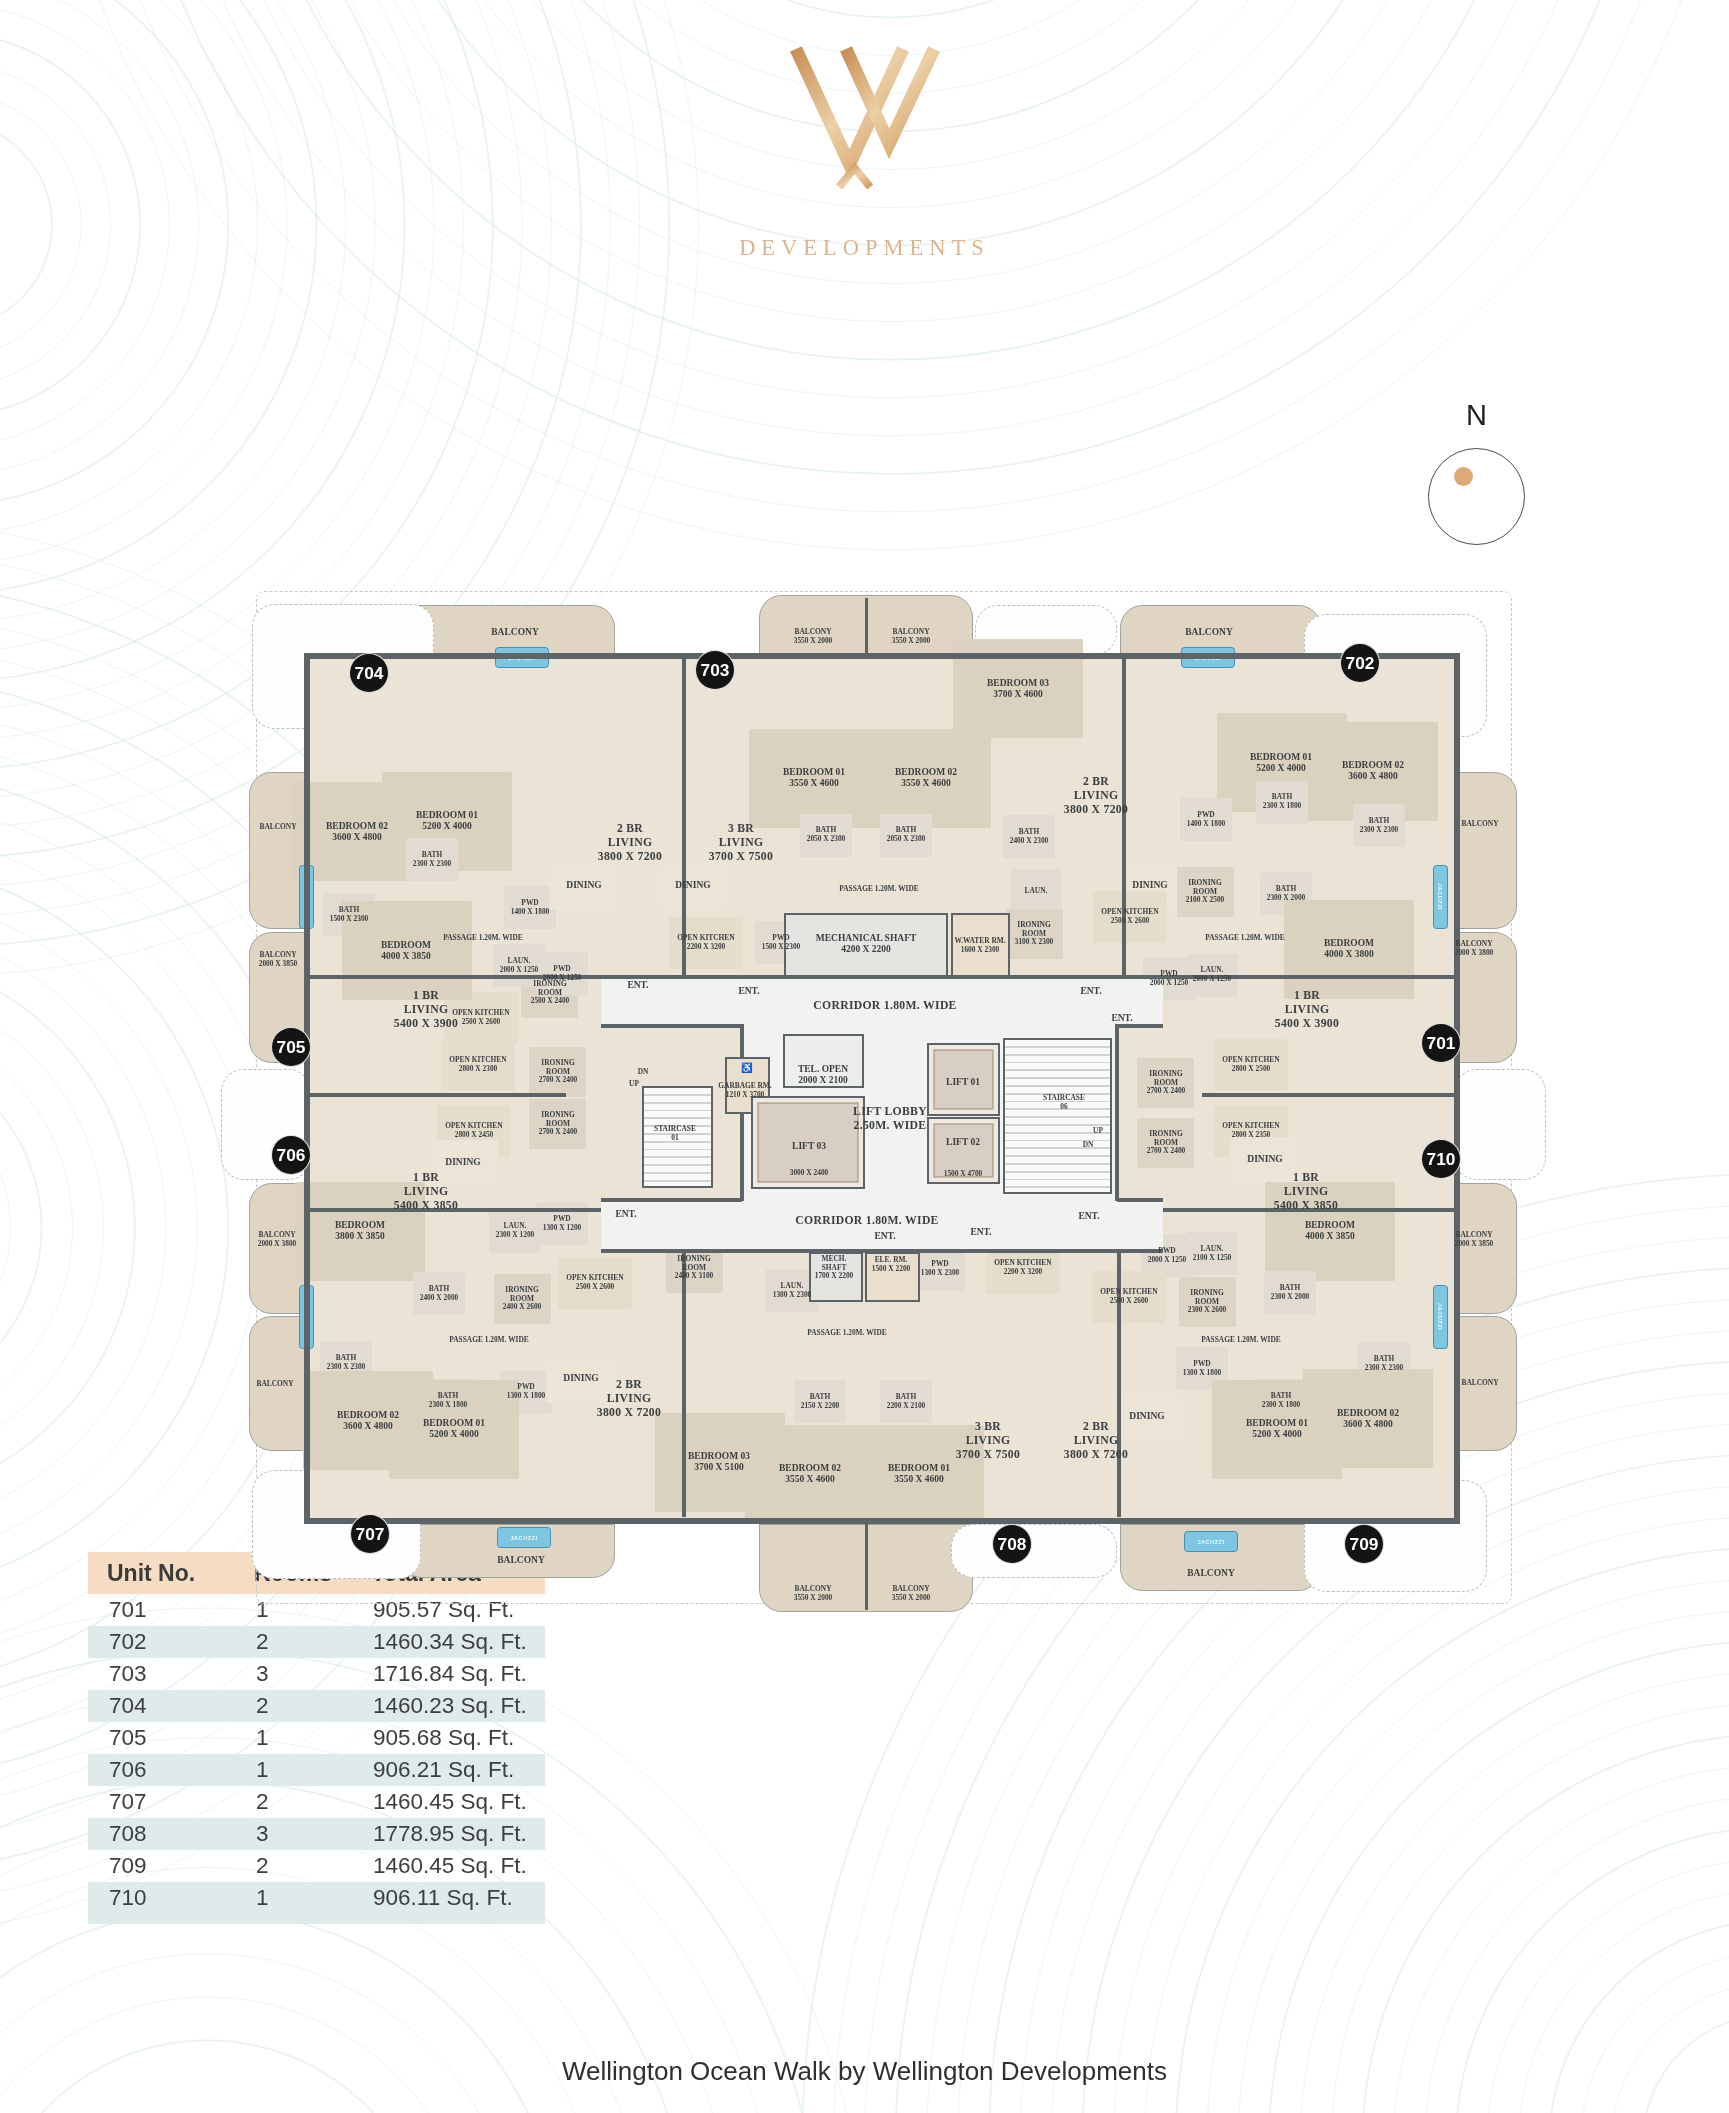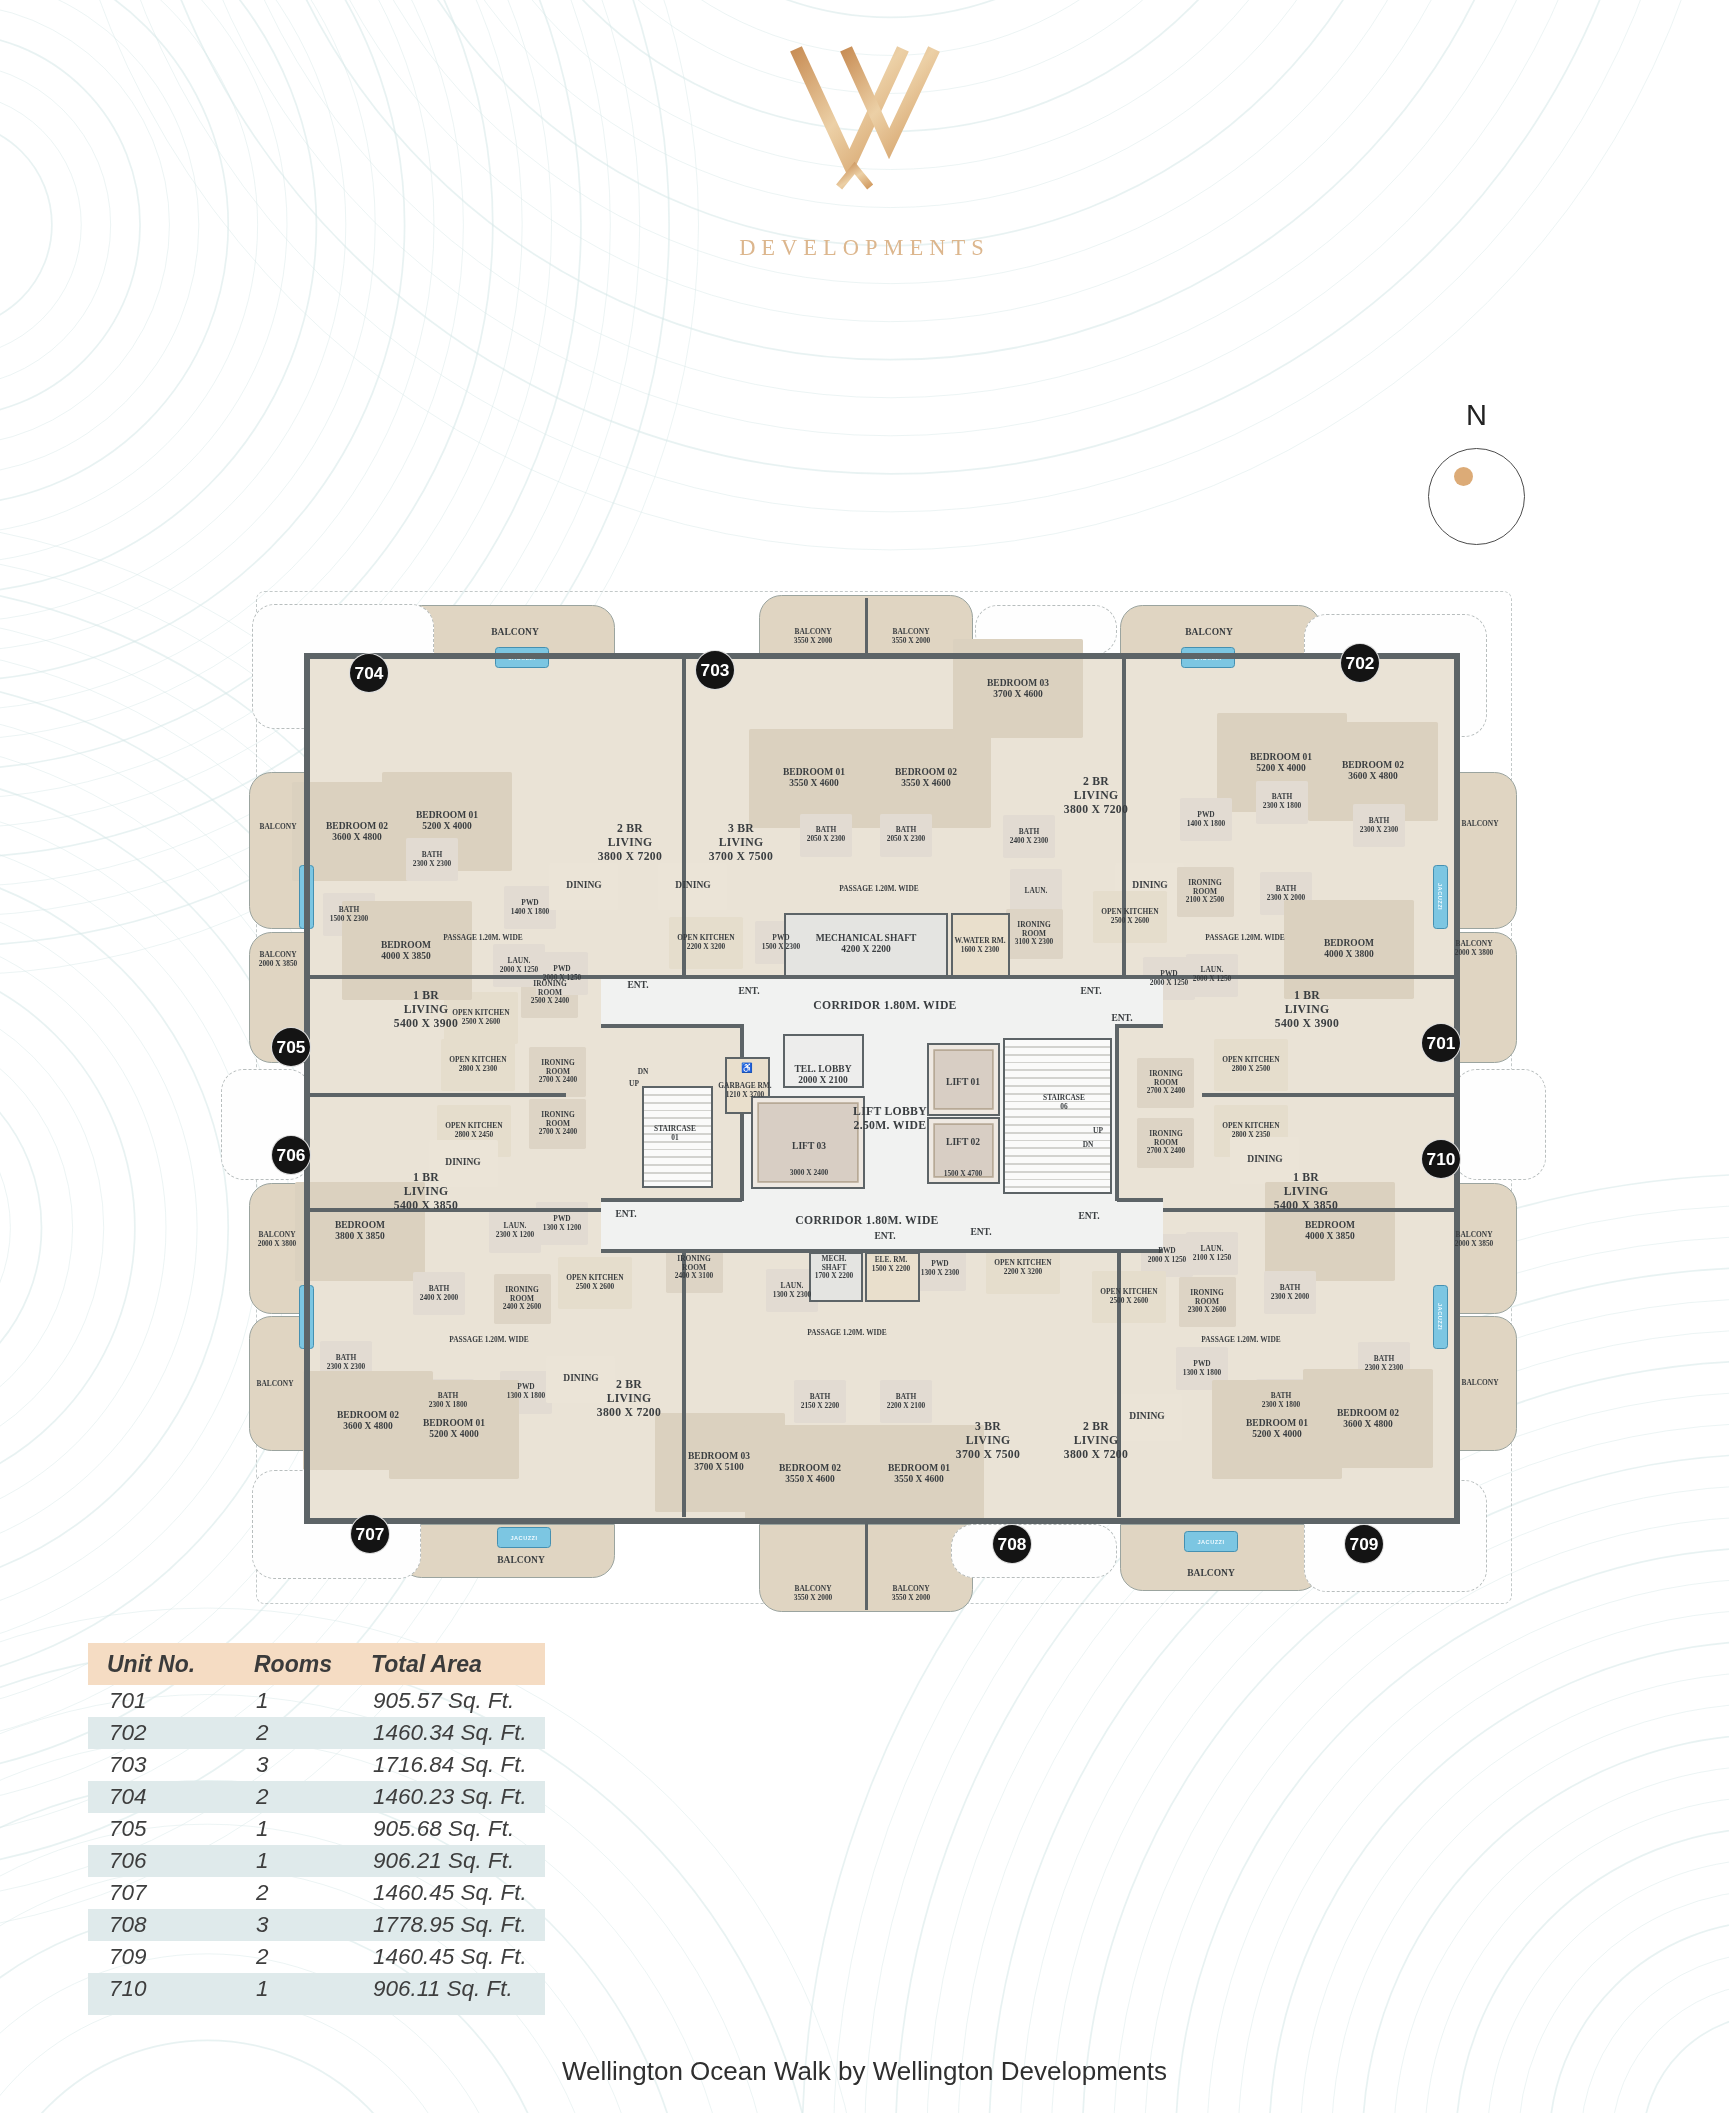--- a/index.html
+++ b/index.html
@@ -47,21 +47,21 @@
   .plan-label{position:absolute;transform:translate(-50%,-50%);text-align:center;
     font-family:"Liberation Serif",serif;font-weight:700;color:#3a3e41;line-height:1.18;
     white-space:nowrap;z-index:40;}
   .plan-label.s1{font-size:11.7px;letter-spacing:0.3px;}
   .plan-label.s2{font-size:9.5px;}
   .plan-label.s3{font-size:7.4px;}
   .badge{position:absolute;width:40px;height:40px;border-radius:50%;background:#141414;color:#fff;
     display:flex;align-items:center;justify-content:center;font:700 17.3px "Liberation Sans",sans-serif;
     transform:translate(-50%,-50%);z-index:60;border:1.7px solid rgba(255,255,255,.85);box-sizing:border-box;}
   
-  #unit-table{position:absolute;left:88px;top:1643px;width:457px;z-index:5;font-style:italic;}
+  #unit-table{position:absolute;left:88px;top:1552px;width:457px;z-index:5;}
   .thead{height:42px;background:#f5dcc3;display:grid;grid-template-columns:147px 117px 193px;
     align-items:center;font-weight:700;font-size:23px;color:#3b3b3b;}
   .thead div{padding-left:19px;}
   .trow{height:32px;display:grid;grid-template-columns:147px 117px 193px;align-items:center;
     font-size:22.5px;color:#3e3e3e;}
   .trow div{padding-left:21px;}
   .trow:nth-child(even){background:#dfeaeb;}
   .ttail{height:10.4px;background:#dfeaeb;}
   
   .footer{position:absolute;left:0;right:0;top:2056px;text-align:center;font-size:26px;color:#2f2f2f;z-index:5;}
@@ -735,21 +735,21 @@
         <div>W.WATER RM.</div>
         <div>1600 X 2300</div>
       </div>
       <div class="plan-label s1" style="left: 885px; top: 1006px;">
         <div>CORRIDOR 1.80M. WIDE</div>
       </div>
       <div class="plan-label s1" style="left: 867px; top: 1221px;">
         <div>CORRIDOR 1.80M. WIDE</div>
       </div>
       <div class="plan-label s2" style="left: 823px; top: 1075px;">
-        <div>TEL. LOBBY</div>
+        <div>TEL. OPEN</div>
         <div>2000 X 2100</div>
       </div>
       <div class="plan-label s3" style="left: 745px; top: 1091px;">
         <div>GARBAGE RM.</div>
         <div>1210 X 3700</div>
       </div>
       <div class="plan-label s2" style="left: 747px; top: 1069px;">
         <div>♿</div>
       </div>
       <div class="plan-label s1" style="left: 890px; top: 1119px;">

